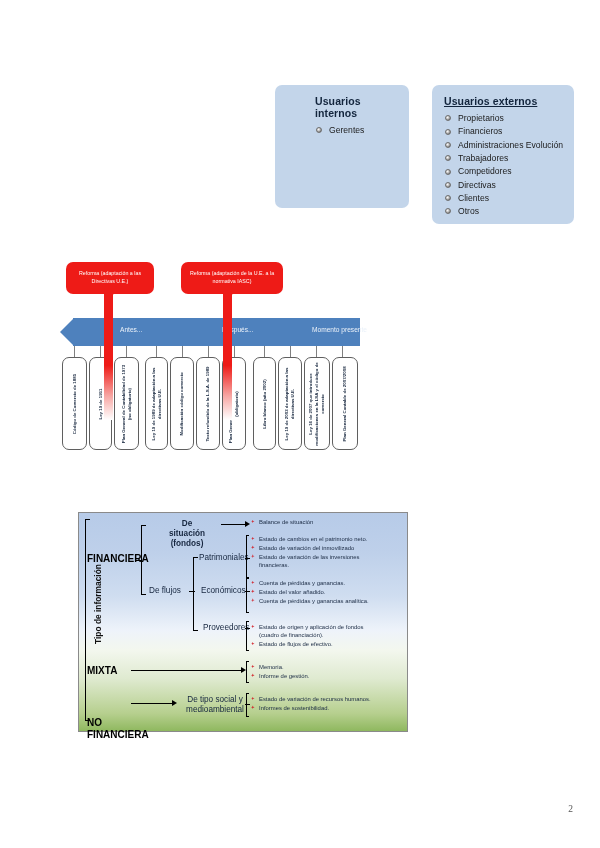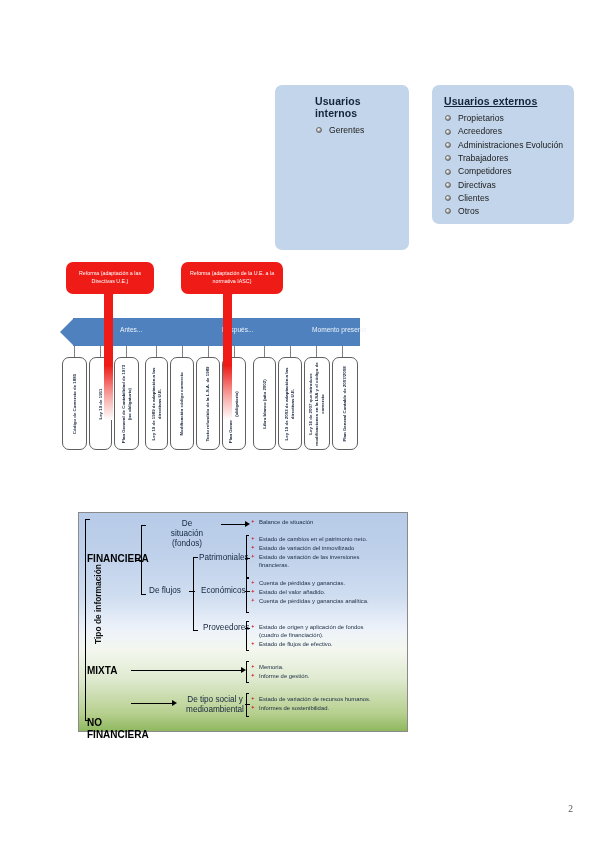--- a/index.html
+++ b/index.html
@@ -20,21 +20,21 @@
   }
   #h-usuarios{left:73px;top:72px;}
   #h-evolucion{left:73px;top:240px;}
   #h-clasificacion{left:73px;top:485px;}
 
   
   .userbox{
     position:absolute;background:#c3d5ea;border-radius:7px;
     box-sizing:border-box;padding:10px 12px 8px 12px;
   }
-  #box-internos{left:275px;top:85px;width:134px;height:165px;padding-left:40px;}
+  #box-internos{left:275px;top:85px;width:134px;height:123px;padding-left:40px;}
   #box-externos{left:432px;top:85px;width:142px;height:139px;}
   .userbox h3{
     margin:0 0 6px 0;font-size:10.5px;font-weight:bold;color:#12243c;
     font-family:"Liberation Sans",sans-serif;letter-spacing:.1px;
   }
   .userbox h3.underline{text-decoration:underline;}
   .ulist{list-style:none;margin:0;padding:0;}
   .ulist li{
     position:relative;padding-left:14px;margin-bottom:2.6px;
     font-size:8.6px;color:#1b1b1b;line-height:1.25;white-space:nowrap;
@@ -124,21 +124,21 @@
     line-height:1.18;white-space:pre-line;
   }
   #lvl1-fin{left:8px;top:40px;}
   #lvl1-mix{left:8px;top:152px;}
   #lvl1-nofin{left:8px;top:204px;}
 
   .lvl2{
     position:absolute;font-size:8.2px;color:#16263f;line-height:1.2;
     text-align:center;white-space:pre-line;
   }
-  #lvl2-sit{left:76px;top:6px;width:64px;font-weight:normal;}
+  #lvl2-sit{left:76px;top:6px;width:64px;font-weight:bold;}
   #lvl2-flu{left:70px;top:73px;}
   #lvl2-soc{left:100px;top:182px;width:72px;text-align:center;}
 
   .lvl3{
     position:absolute;font-size:8.2px;color:#16263f;white-space:nowrap;
   }
   #lvl3-pat{left:120px;top:40px;}
   #lvl3-eco{left:122px;top:73px;}
   #lvl3-fin{left:124px;top:110px;}
 
@@ -196,21 +196,21 @@
         <span class="bullet-ring"></span>
         <span>Gerentes</span>
       </li>
     </ul>
   </div>
 
   <div class="userbox" id="box-externos">
     <h3 class="underline">Usuarios externos</h3>
     <ul class="ulist">
       <li><span class="bullet-ring"></span><span>Propietarios</span></li>
-      <li><span class="bullet-ring"></span><span>Acreedores</span></li>
+      <li><span class="bullet-ring"></span><span>Financieros</span></li>
       <li><span class="bullet-ring"></span><span>Administraciones Evolución</span></li>
       <li><span class="bullet-ring"></span><span>Trabajadores</span></li>
       <li><span class="bullet-ring"></span><span>Competidores</span></li>
       <li><span class="bullet-ring"></span><span>Directivas</span></li>
       <li><span class="bullet-ring"></span><span>Clientes</span></li>
       <li><span class="bullet-ring"></span><span>Otros</span></li>
     </ul>
   </div>
 
 

